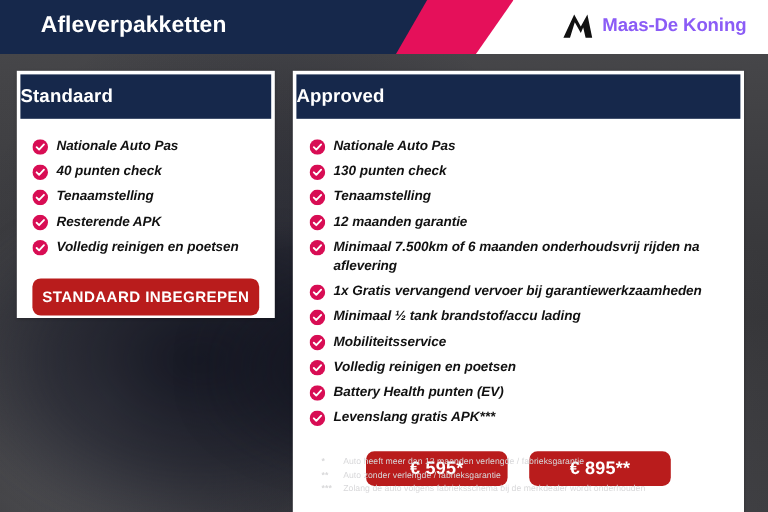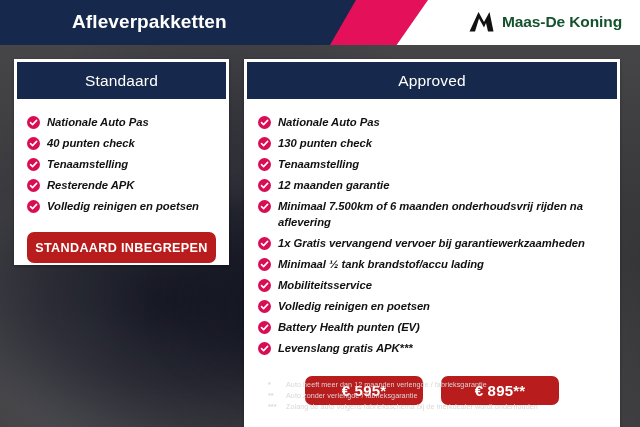--- a/index.html
+++ b/index.html
@@ -73,54 +73,52 @@
     clip-path: polygon(26.5% 0, 100% 0, 68% 100%, 0 100%);
   }
   .header-title {
     position: absolute;
     left: 34px;
     top: 11px;
     font-size: 19px;
     font-weight: bold;
     color: #ffffff;
     letter-spacing: 0.1px;
-    margin-left: 38px;
   }
   .brand {
     position: absolute;
     right: 18px;
     top: 11px;
     display: flex;
     align-items: center;
     gap: 8px;
   }
   .brand-mark { width: 25px; height: 21px; display: block; }
   .brand-name {
     font-size: 15.5px;
     font-weight: bold;
-    color: #14532d;
+    color: #8b5cf6;
     letter-spacing: -0.1px;
   }
 
   
   .card {
     position: absolute;
     background: #ffffff;
     z-index: 4;
     box-shadow: 0 1px 3px rgba(0,0,0,0.30);
   }
   .card-standard { left: 14px; top: 59px; width: 215px; height: 206px; }
   .card-approved { left: 244px; top: 59px; width: 376px; height: 370px; }
 
   .card-head {
     background: #16284b;
     color: #ffffff;
-    text-align: center;
     font-size: 15.5px;
-    font-weight: normal;
+    font-weight: bold;
     letter-spacing: 0.15px;
   }
   .card-standard .card-head { height: 37px; line-height: 37px; margin: 3px 3px 0 3px; }
   .card-approved .card-head { height: 37px; line-height: 37px; margin: 3px 3px 0 3px; }
 
   .feature-list { list-style: none; font-style: italic; }
   .card-standard .feature-list { padding: 15px 10px 0 13px; }
   .card-approved .feature-list { padding: 15px 10px 0 14px; }
 
   .feature {

